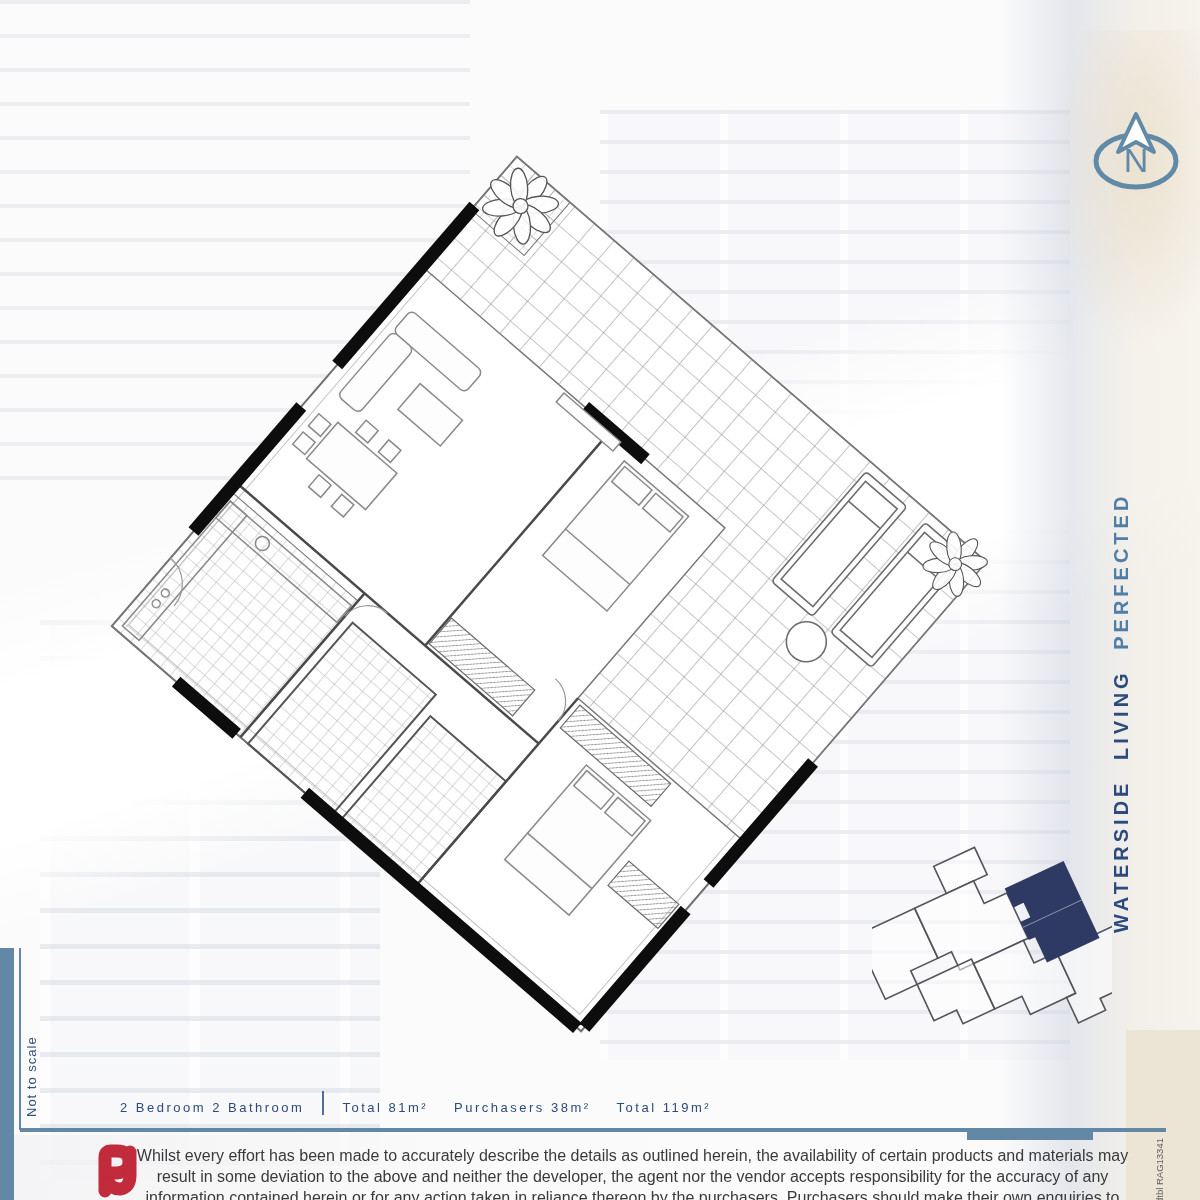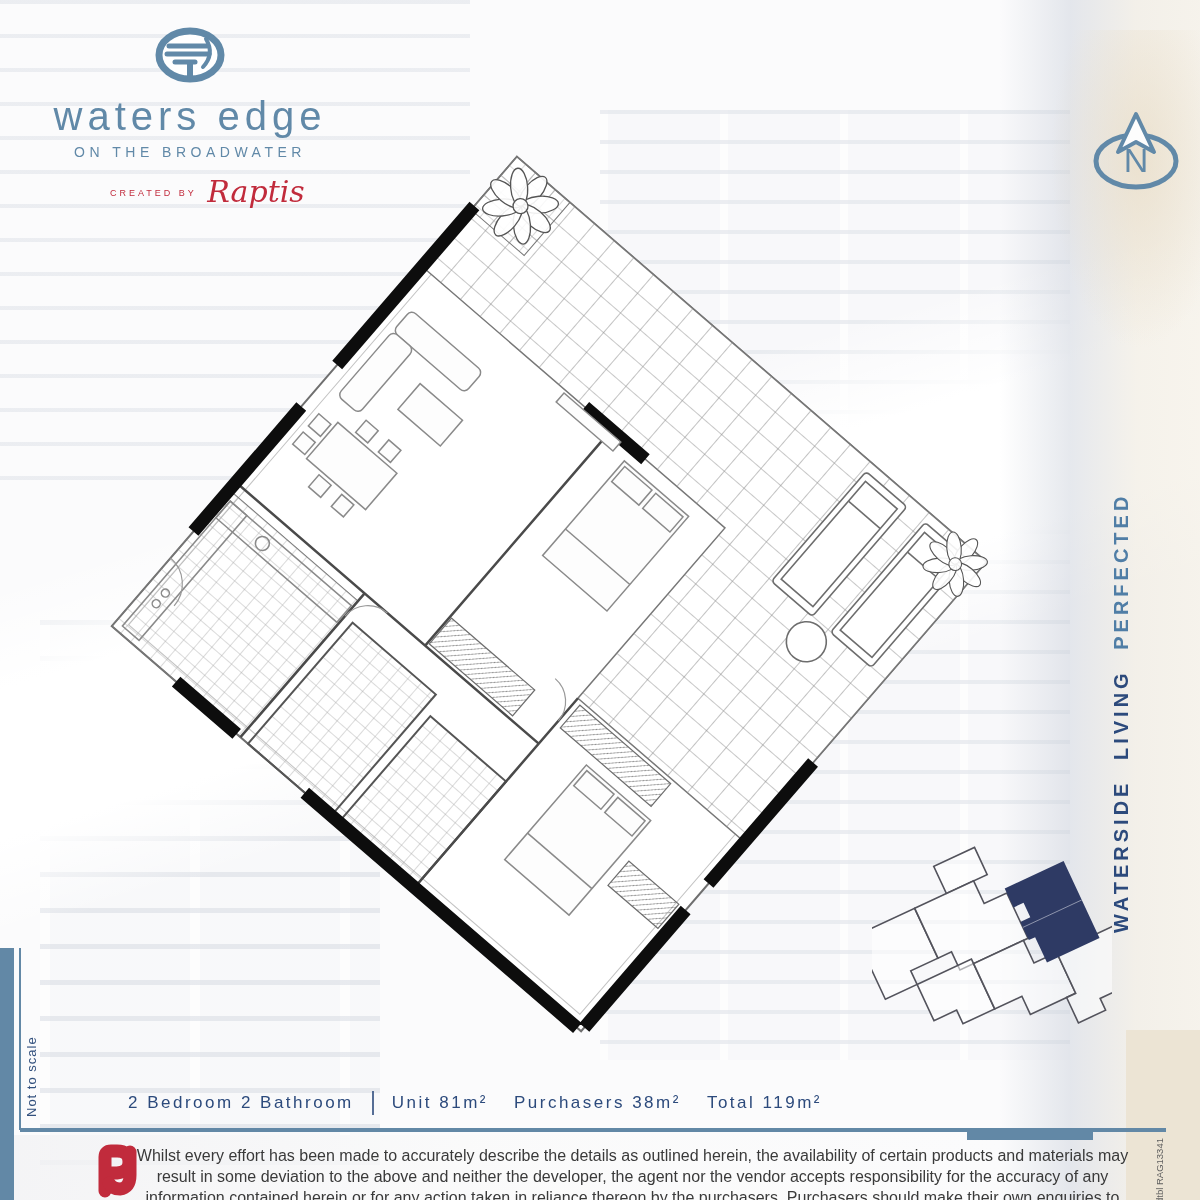--- a/index.html
+++ b/index.html
@@ -52,22 +52,22 @@
   .side-main{color:var(--navyText);}
   .side-accent{color:var(--accent);}
   .not-to-scale{position:absolute;left:24px;top:1012px;height:105px;
     font-size:13px;letter-spacing:1px;color:#33517e;}
   .print-code{position:absolute;left:1154px;top:1128px;height:75px;
     font-size:9.5px;color:var(--print);}
 
   
   .footer-title{position:absolute;left:120px;top:1060px;
     font-size:21px;font-weight:bold;letter-spacing:8px;color:var(--navy);white-space:nowrap;}
-  .footer-sub{position:absolute;left:128px;top:1091px;display:flex;align-items:center;
-    font-size:17px;letter-spacing:2.5px;color:var(--navyText);white-space:nowrap;}
+  .footer-sub{position:absolute;left:120px;top:1091px;display:flex;align-items:flex-end;
+    font-size:13px;letter-spacing:2.5px;color:var(--navyText);white-space:nowrap;}
   .footer-sub .sep{display:inline-block;width:0;height:24px;border-left:2px solid var(--navyText);
     margin:0 18px;opacity:.8;}
   .footer-sub .spec{margin-right:26px;}
   .rule{position:absolute;left:20px;top:1128px;width:1146px;height:4px;background:var(--rule);}
   .rule-tab{position:absolute;left:967px;top:1128px;width:126px;height:12px;background:var(--rule);}
   .corner-bar{position:absolute;left:0;top:948px;width:14px;height:252px;background:var(--rule);}
   .corner-line{position:absolute;left:19px;top:948px;width:2px;height:182px;background:var(--rule);}
 
   .disclaimer{position:absolute;left:130px;top:1146px;width:1005px;
     font-size:16px;line-height:1.3;color:var(--ink);text-align:center;}
@@ -85,38 +85,20 @@
 
   <div class="bg bg-louver-a"></div>
   <div class="bg bg-louver-b"></div>
   <div class="bg bg-louver-c"></div>
   <div class="bg bg-sweep"></div>
   <div class="bg bg-right-band"></div>
   <div class="bg bg-cream-top"></div>
   <div class="bg bg-cream-bottom"></div>
   <div class="bg bg-bottom-wash"></div>
 
-  <div class="logo-block">
-    <svg class="logo-mark" width="78" height="70" viewBox="0 0 78 70">
-      <ellipse cx="39" cy="33" rx="31" ry="24" fill="#ffffff" class="steel-stroke" stroke-width="7"></ellipse>
-      <g class="steel-stroke" stroke-width="5" fill="none" stroke-linecap="round">
-        <path d="M18 24 H56"></path>
-        <path d="M16 32 H58"></path>
-        <path d="M24 40 H44"></path>
-      </g>
-      <rect x="36" y="40" width="6" height="16" rx="2" fill="var(--steel)"></rect>
-      <path d="M55 17 Q64 32 52 45" fill="none" class="steel-stroke" stroke-width="4" stroke-linecap="round"></path>
-    </svg>
-    <div class="brand">waters edge</div>
-    <div class="tagline">ON THE BROADWATER</div>
-    <div class="created-row">
-      <span class="created-by">CREATED BY</span>
-      <span class="raptis">Raptis</span>
-    </div>
-  </div>
 
   <svg class="compass" width="96" height="94" viewBox="0 0 96 94">
     <ellipse cx="48" cy="55" rx="40" ry="26" fill="none" class="steel-stroke" stroke-width="5"></ellipse>
     <path d="M48 8 L66 46 L48 36 L30 46 Z" fill="#fdfdfd" class="steel-stroke" stroke-width="4" stroke-linejoin="round"></path>
     <text x="48" y="66" text-anchor="middle" font-family="Liberation Sans, sans-serif" font-size="34" fill="var(--steel)">N</text>
   </svg>
 
   <div class="side-tag vert">
     <span class="side-main">WATERSIDE LIVING </span><span class="side-accent">PERFECTED</span>
   </div>
@@ -242,21 +224,21 @@
       <path d="M -25 10 H 30 V 35 H 55 V 80 H 5 V 60 H -25 Z"></path>
       <path d="M 55 35 H 118 V 60 H 130 V 95 H 75 V 108 H 45 V 80 H 55 Z"></path>
       <polygon class="keyplan-fill" stroke="none" points="35,-45 100,-45 100,40 42,40 42,12 35,12 35,-8 46,-8 46,-24 35,-24"></polygon>
       <line x1="35" y1="-2" x2="100" y2="-2" stroke="#9aa0b5" stroke-width="0.8"></line>
     </g>
   </svg>
 
   <div class="footer-sub">
     <span>2 Bedroom 2 Bathroom</span>
     <span class="sep"></span>
-    <span class="spec">Unit 81m²</span>
+    <span class="spec">Total 81m²</span>
     <span class="spec">Purchasers 38m²</span>
     <span class="spec">Total 119m²</span>
   </div>
 
   <div class="rule"></div>
   <div class="rule-tab"></div>
   <div class="corner-bar"></div>
   <div class="corner-line"></div>
 
   <div class="not-to-scale vert">Not to scale</div>

